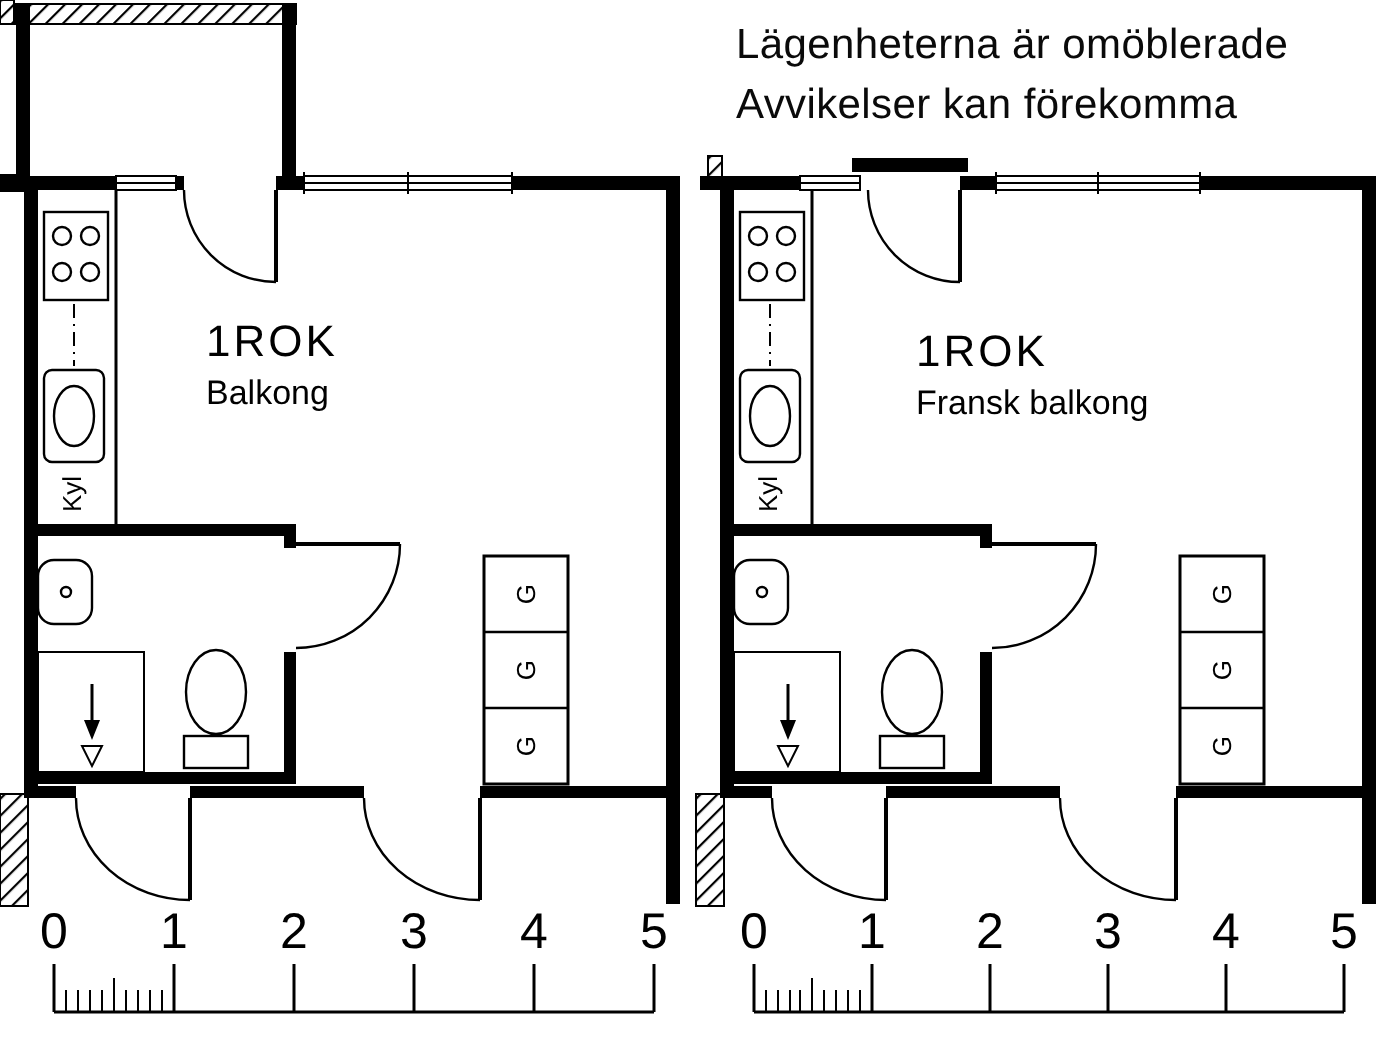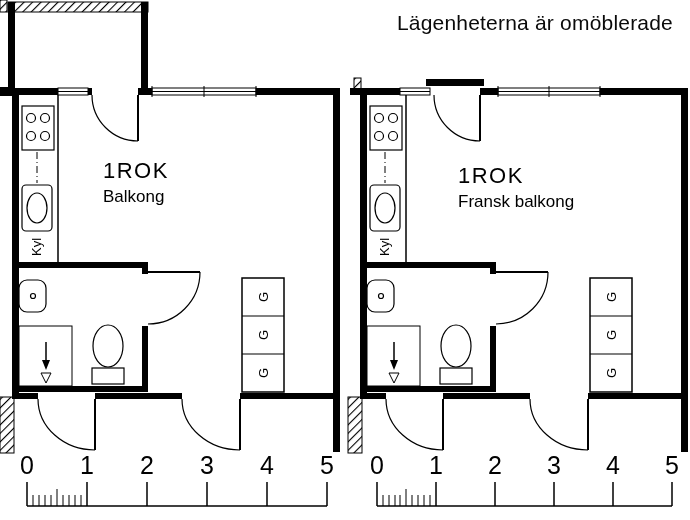--- a/index.html
+++ b/index.html
@@ -1,35 +1,36 @@
 <!DOCTYPE html>
 <html><head>
 <meta charset="utf-8">
 <style>
   * { margin:0; padding:0; box-sizing:border-box; }
   html,body { width:690px; height:520px; }
   body { background:#fff; font-family:"Liberation Sans", sans-serif; }
   .page { position:relative; width:690px; height:520px; background:#fff; overflow:hidden; }
   .plans-svg { position:absolute; top:0; left:0; }
   .rulers-svg { position:absolute; top:448px; left:0; }
-  .disclaimer { position:absolute; top:8px; left:368px; width:305px; text-align:right;
+  .disclaimer { position:absolute; top:8px; left:368px; width:305px; text-align:left;
                 font-size:21px; font-weight:300; color:#0a0a0a; line-height:1.42; letter-spacing:0.2px; }
   svg text { font-family:"Liberation Sans", sans-serif; fill:#000; }
   .room-title { font-size:22px; letter-spacing:1.5px; font-weight:300; }
   .room-sub   { font-size:17px; font-weight:300; }
   .small-label{ font-size:13px; font-weight:300; }
   .ruler-num  { font-size:25px; font-weight:300; }
 </style>
 </head>
 <body>
 
 <div class="page">
 
   <div class="disclaimer">
     <div>Lägenheterna är omöblerade</div>
+    <div>Avvikelser kan förekomma</div>
   </div>
 
   <svg class="plans-svg" width="690" height="458" viewBox="0 0 690 458">
     <defs>
       <pattern id="hatch" width="6" height="6" patternUnits="userSpaceOnUse" patternTransform="rotate(45)">
         <rect width="6" height="6" fill="#fff"></rect>
         <line x1="0" y1="0" x2="0" y2="6" stroke="#000" stroke-width="2.2"></line>
       </pattern>
     </defs>
 

